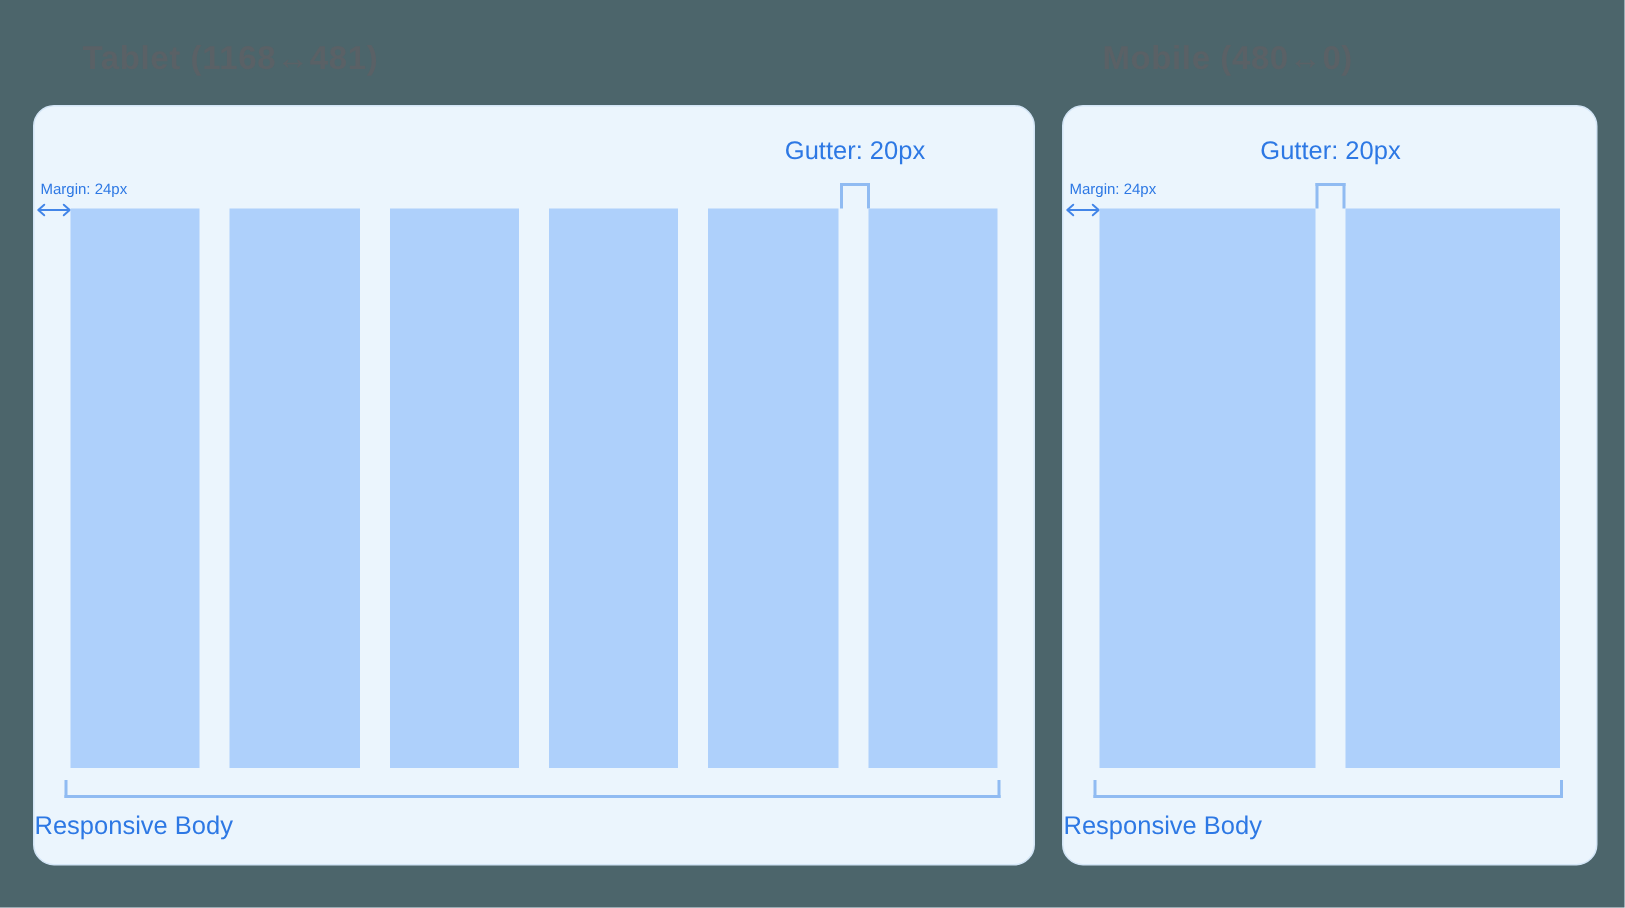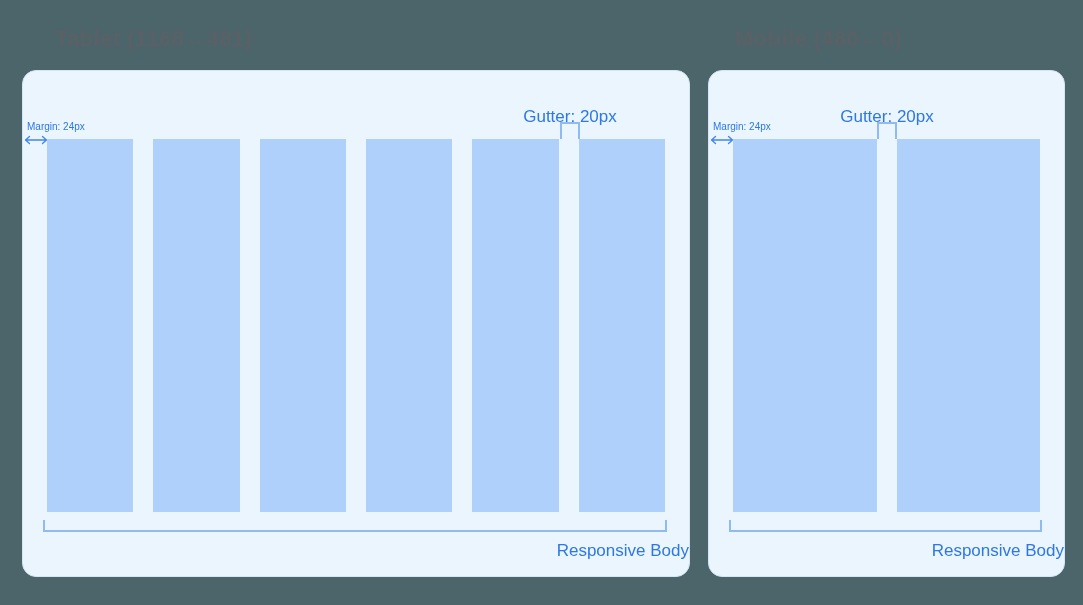--- a/index.html
+++ b/index.html
@@ -54,38 +54,37 @@
 
   .gutter-annot { position: absolute; top: 0; width: 20px; height: 0; overflow: visible; }
   .panel-tablet .gutter-annot { left: 537px; }
   .panel-mobile .gutter-annot { left: 168px; }
   .gutter-label {
     position: absolute; top: 20px; left: 50%;
     transform: translateX(-50%);
     font-size: 17px; font-weight: 500;
     color: var(--annotation, #2d78e4);
     white-space: nowrap;
-    margin-top: 16px;
   }
   .gutter-bracket {
     position: absolute; top: 51px; left: 0;
     width: 100%; height: 17px;
     border: 2px solid var(--bracket, #90bbf2);
     border-bottom: none;
   }
 
   .body-bracket {
     position: absolute; left: 20px; right: 22px;
     top: 449px; height: 12px;
     border: 2px solid var(--bracket, #90bbf2);
     border-top: none;
   }
   .body-label {
     position: absolute; left: 0; right: 0; top: 470px;
-    text-align: right;
+    text-align: left;
     font-size: 17px; font-weight: 500;
     color: var(--annotation, #2d78e4);
   }
 </style>
 </head>
 <body style="--page_bg: #4c656b; --title_text: #5a6166; --card_bg: #ebf5fd; --card_border: #d3e5f6; --column_fill: #aed0fb; --annotation: #2d78e4; --bracket: #90bbf2;">
 
 <div class="stage">
 
   <section class="panel panel-tablet">

